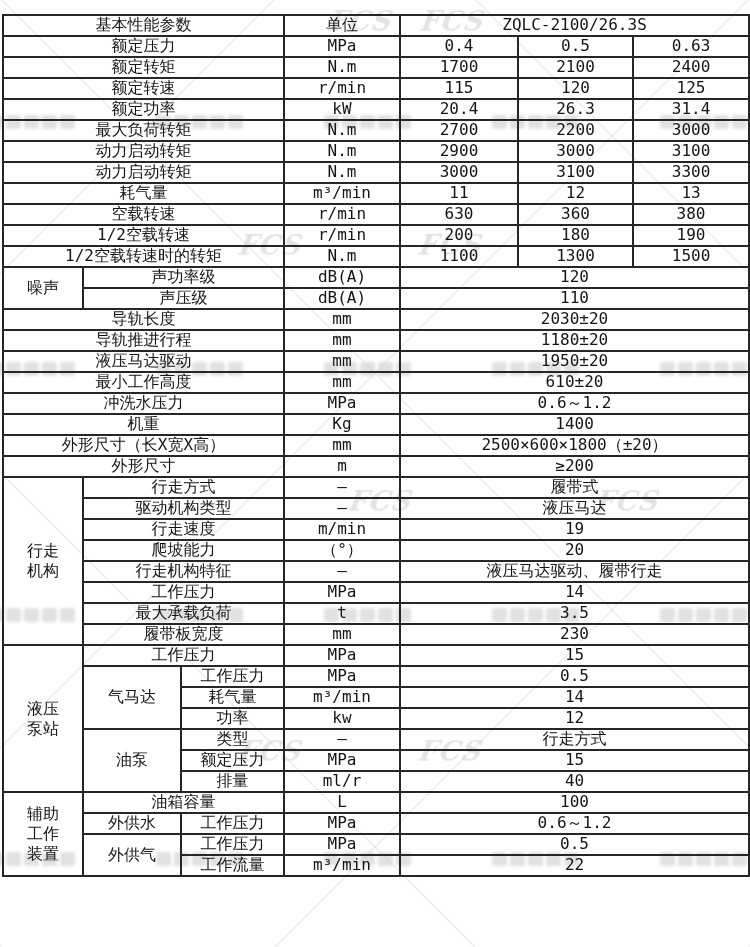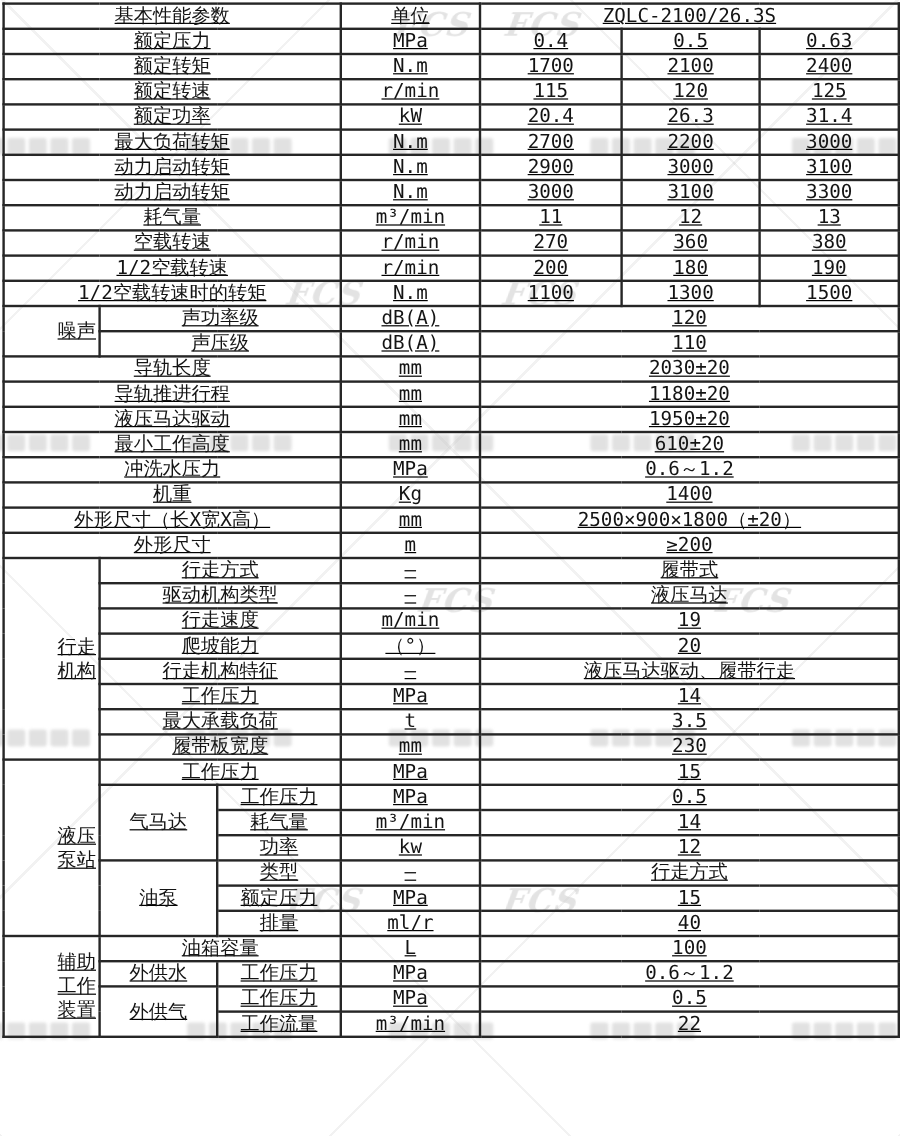--- a/index.html
+++ b/index.html
@@ -34,37 +34,36 @@
     font-size:27px; color:#d2d2d2; opacity:.6;
     transform:skewX(-10deg);
     filter:blur(0.6px);
     letter-spacing:1px;
   }
   table.spec{
     position:relative; z-index:1;
     border-collapse:collapse;
     table-layout:fixed;
     width:746px;
-    margin:2px 0 0 2px;
+    margin:14px 0 0 2px;
     background:transparent;
-    text-decoration:underline;
   }
   td{
     border:2px solid #262626;
     height:19px;
     padding:0 2px;
     text-align:center;
     vertical-align:middle;
     font-size:16px;
     color:#141414;
     line-height:1.05;
     white-space:pre-line;
     overflow:hidden;
   }
-  td.section{ line-height:1.25;text-align:right; }
+  td.section{ line-height:1.25; }
 </style>
 </head>
 <body>
 
 <div class="page">
   <div class="wm-layer">
       <div class="wm-blob" style="left: -12px; top: 115px;">
         <i></i>
         <i></i>
         <i></i>
@@ -281,21 +280,21 @@
         <tr>
           <td colspan="3">耗气量</td>
           <td>m³/min</td>
           <td>11</td>
           <td>12</td>
           <td>13</td>
         </tr>
         <tr>
           <td colspan="3">空载转速</td>
           <td>r/min</td>
-          <td>270</td>
+          <td>630</td>
           <td>360</td>
           <td>380</td>
         </tr>
         <tr>
           <td colspan="3">1/2空载转速</td>
           <td>r/min</td>
           <td>200</td>
           <td>180</td>
           <td>190</td>
         </tr>
@@ -343,21 +342,21 @@
           <td colspan="3">0.6～1.2</td>
         </tr>
         <tr>
           <td colspan="3">机重</td>
           <td>Kg</td>
           <td colspan="3">1400</td>
         </tr>
         <tr>
           <td colspan="3">外形尺寸（长X宽X高）</td>
           <td>mm</td>
-          <td colspan="3">2500×900×1800（±20）</td>
+          <td colspan="3">2500×600×1800（±20）</td>
         </tr>
         <tr>
           <td colspan="3">外形尺寸</td>
           <td>m</td>
           <td colspan="3">≥200</td>
         </tr>
         <tr>
           <td rowspan="8" class="section">行走
 机构</td>
           <td colspan="2">行走方式</td>

